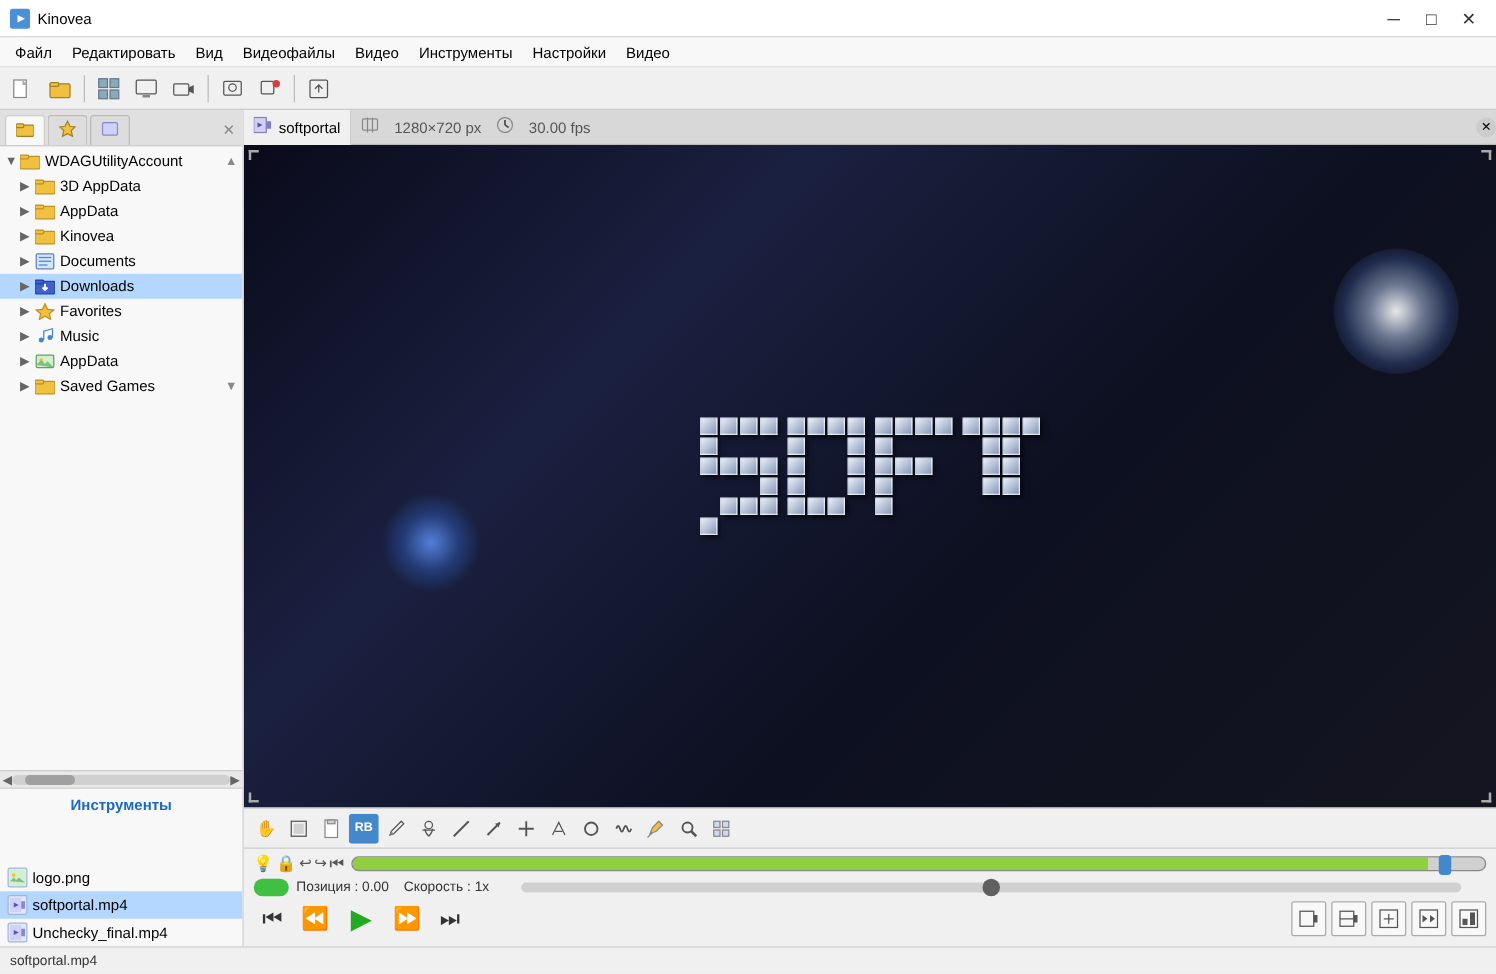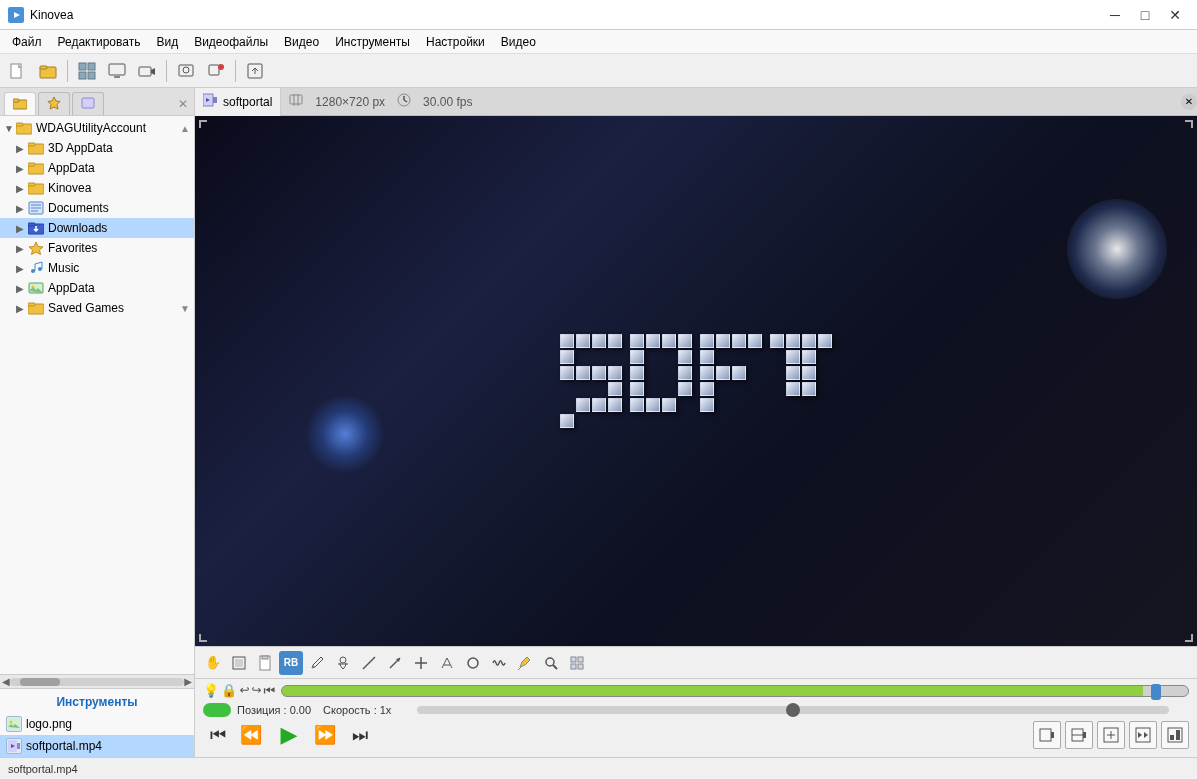--- a/index.html
+++ b/index.html
@@ -33,21 +33,21 @@
     .folder-tree-item { display: flex; align-items: center; padding: 2px 4px; cursor: pointer; font-size: 12px; white-space: nowrap; }
     .folder-icon { width: 16px; height: 16px; margin-right: 4px; flex-shrink: 0; display: flex; align-items: center; justify-content: center; }
     .tree-indent { width: 12px; flex-shrink: 0; }
     .tree-expand { width: 12px; flex-shrink: 0; font-size: 10px; color: #666; }
 
     .scrollbar-h { height: 14px; background: #e8e8e8; border-top: 1px solid #ccc; display: flex; align-items: center; padding: 0 2px; }
     .scrollbar-track { flex: 1; height: 8px; background: #d0d0d0; border-radius: 4px; position: relative; }
     .scrollbar-thumb { width: 40px; height: 8px; background: #a0a0a0; border-radius: 4px; margin-left: 10px; }
 
     .sidebar-files-title { color: #1a6ac0; font-size: 12px; font-weight: bold; text-align: center; padding: 6px 0 4px; border-top: 1px solid #ccc; }
-    .file-list { overflow-y: auto; }
+    .file-list { overflow-y: auto; margin-top: 36px; }
     .file-item { display: flex; align-items: center; padding: 3px 6px; cursor: pointer; font-size: 12px; }
     .file-item.selected { background: #b3d7ff; }
     .file-icon { width: 16px; height: 16px; margin-right: 4px; display: flex; align-items: center; justify-content: center; background: #e0e8f8; border: 1px solid #a0b8d8; border-radius: 2px; font-size: 10px; }
 
     
     .video-area { flex: 1; display: flex; flex-direction: column; background: #e8e8e8; overflow: hidden; }
 
     
     .video-tab-bar { display: flex; align-items: center; background: #d8d8d8; border-bottom: 1px solid #bbb; padding: 0; height: 28px; }
     .video-tab { display: flex; align-items: center; padding: 0 8px; height: 28px; background: #f0f0f0; border-right: 1px solid #ccc; cursor: pointer; font-size: 12px; gap: 6px; }
@@ -358,20 +358,30 @@
       </div>
       <div class="file-item selected">
         <div class="file-icon">
           <svg width="12" height="12" viewBox="0 0 12 12">
               <rect x="0" y="0" width="9" height="12" fill="#d0d0f8"></rect>
               <rect x="9" y="3" width="3" height="6" fill="#8888cc"></rect>
               <path d="M3 4l4 2-4 2z" fill="#5555aa"></path>
             </svg>
         </div>
         <span>softportal.mp4</span>
+      </div>
+      <div class="file-item">
+        <div class="file-icon">
+          <svg width="12" height="12" viewBox="0 0 12 12">
+              <rect x="0" y="0" width="9" height="12" fill="#d0d0f8"></rect>
+              <rect x="9" y="3" width="3" height="6" fill="#8888cc"></rect>
+              <path d="M3 4l4 2-4 2z" fill="#5555aa"></path>
+            </svg>
+        </div>
+        <span>Unchecky_final.mp4</span>
       </div>
     </div>
   </div>
 
   <div class="video-area">
 
     <div class="video-tab-bar">
       <div class="video-tab">
         <span>
           <svg width="14" height="14" viewBox="0 0 14 14">

